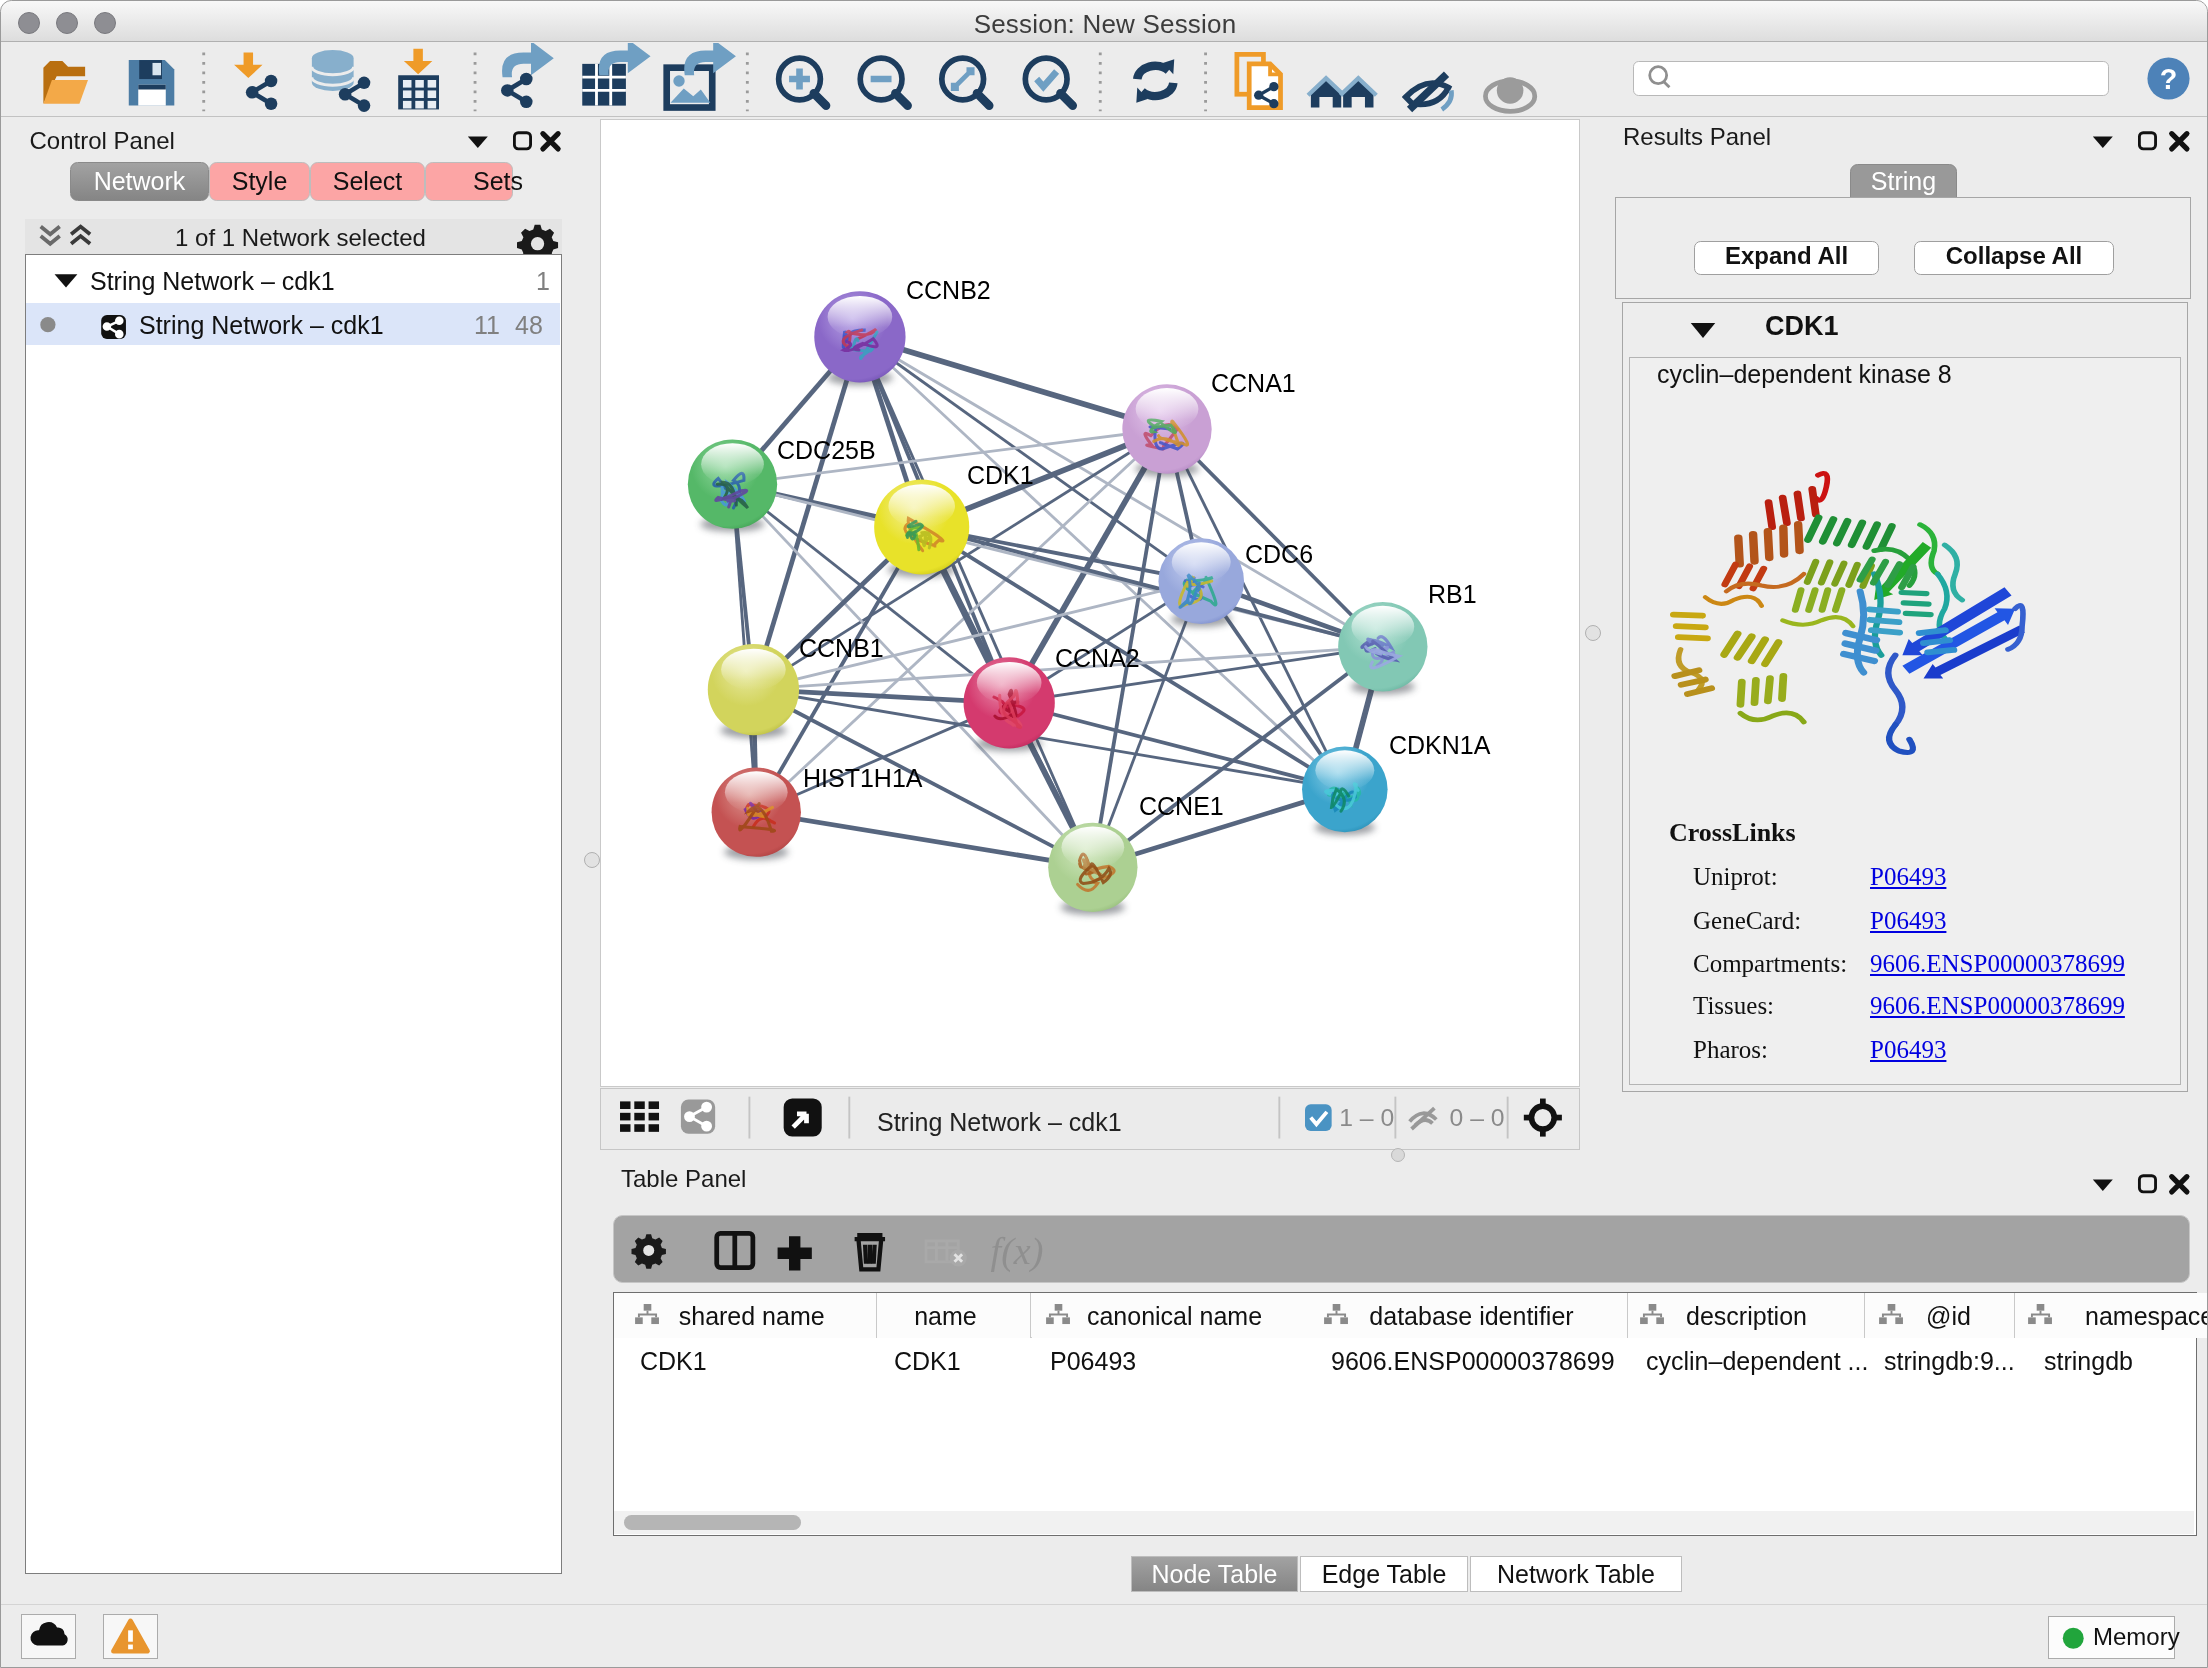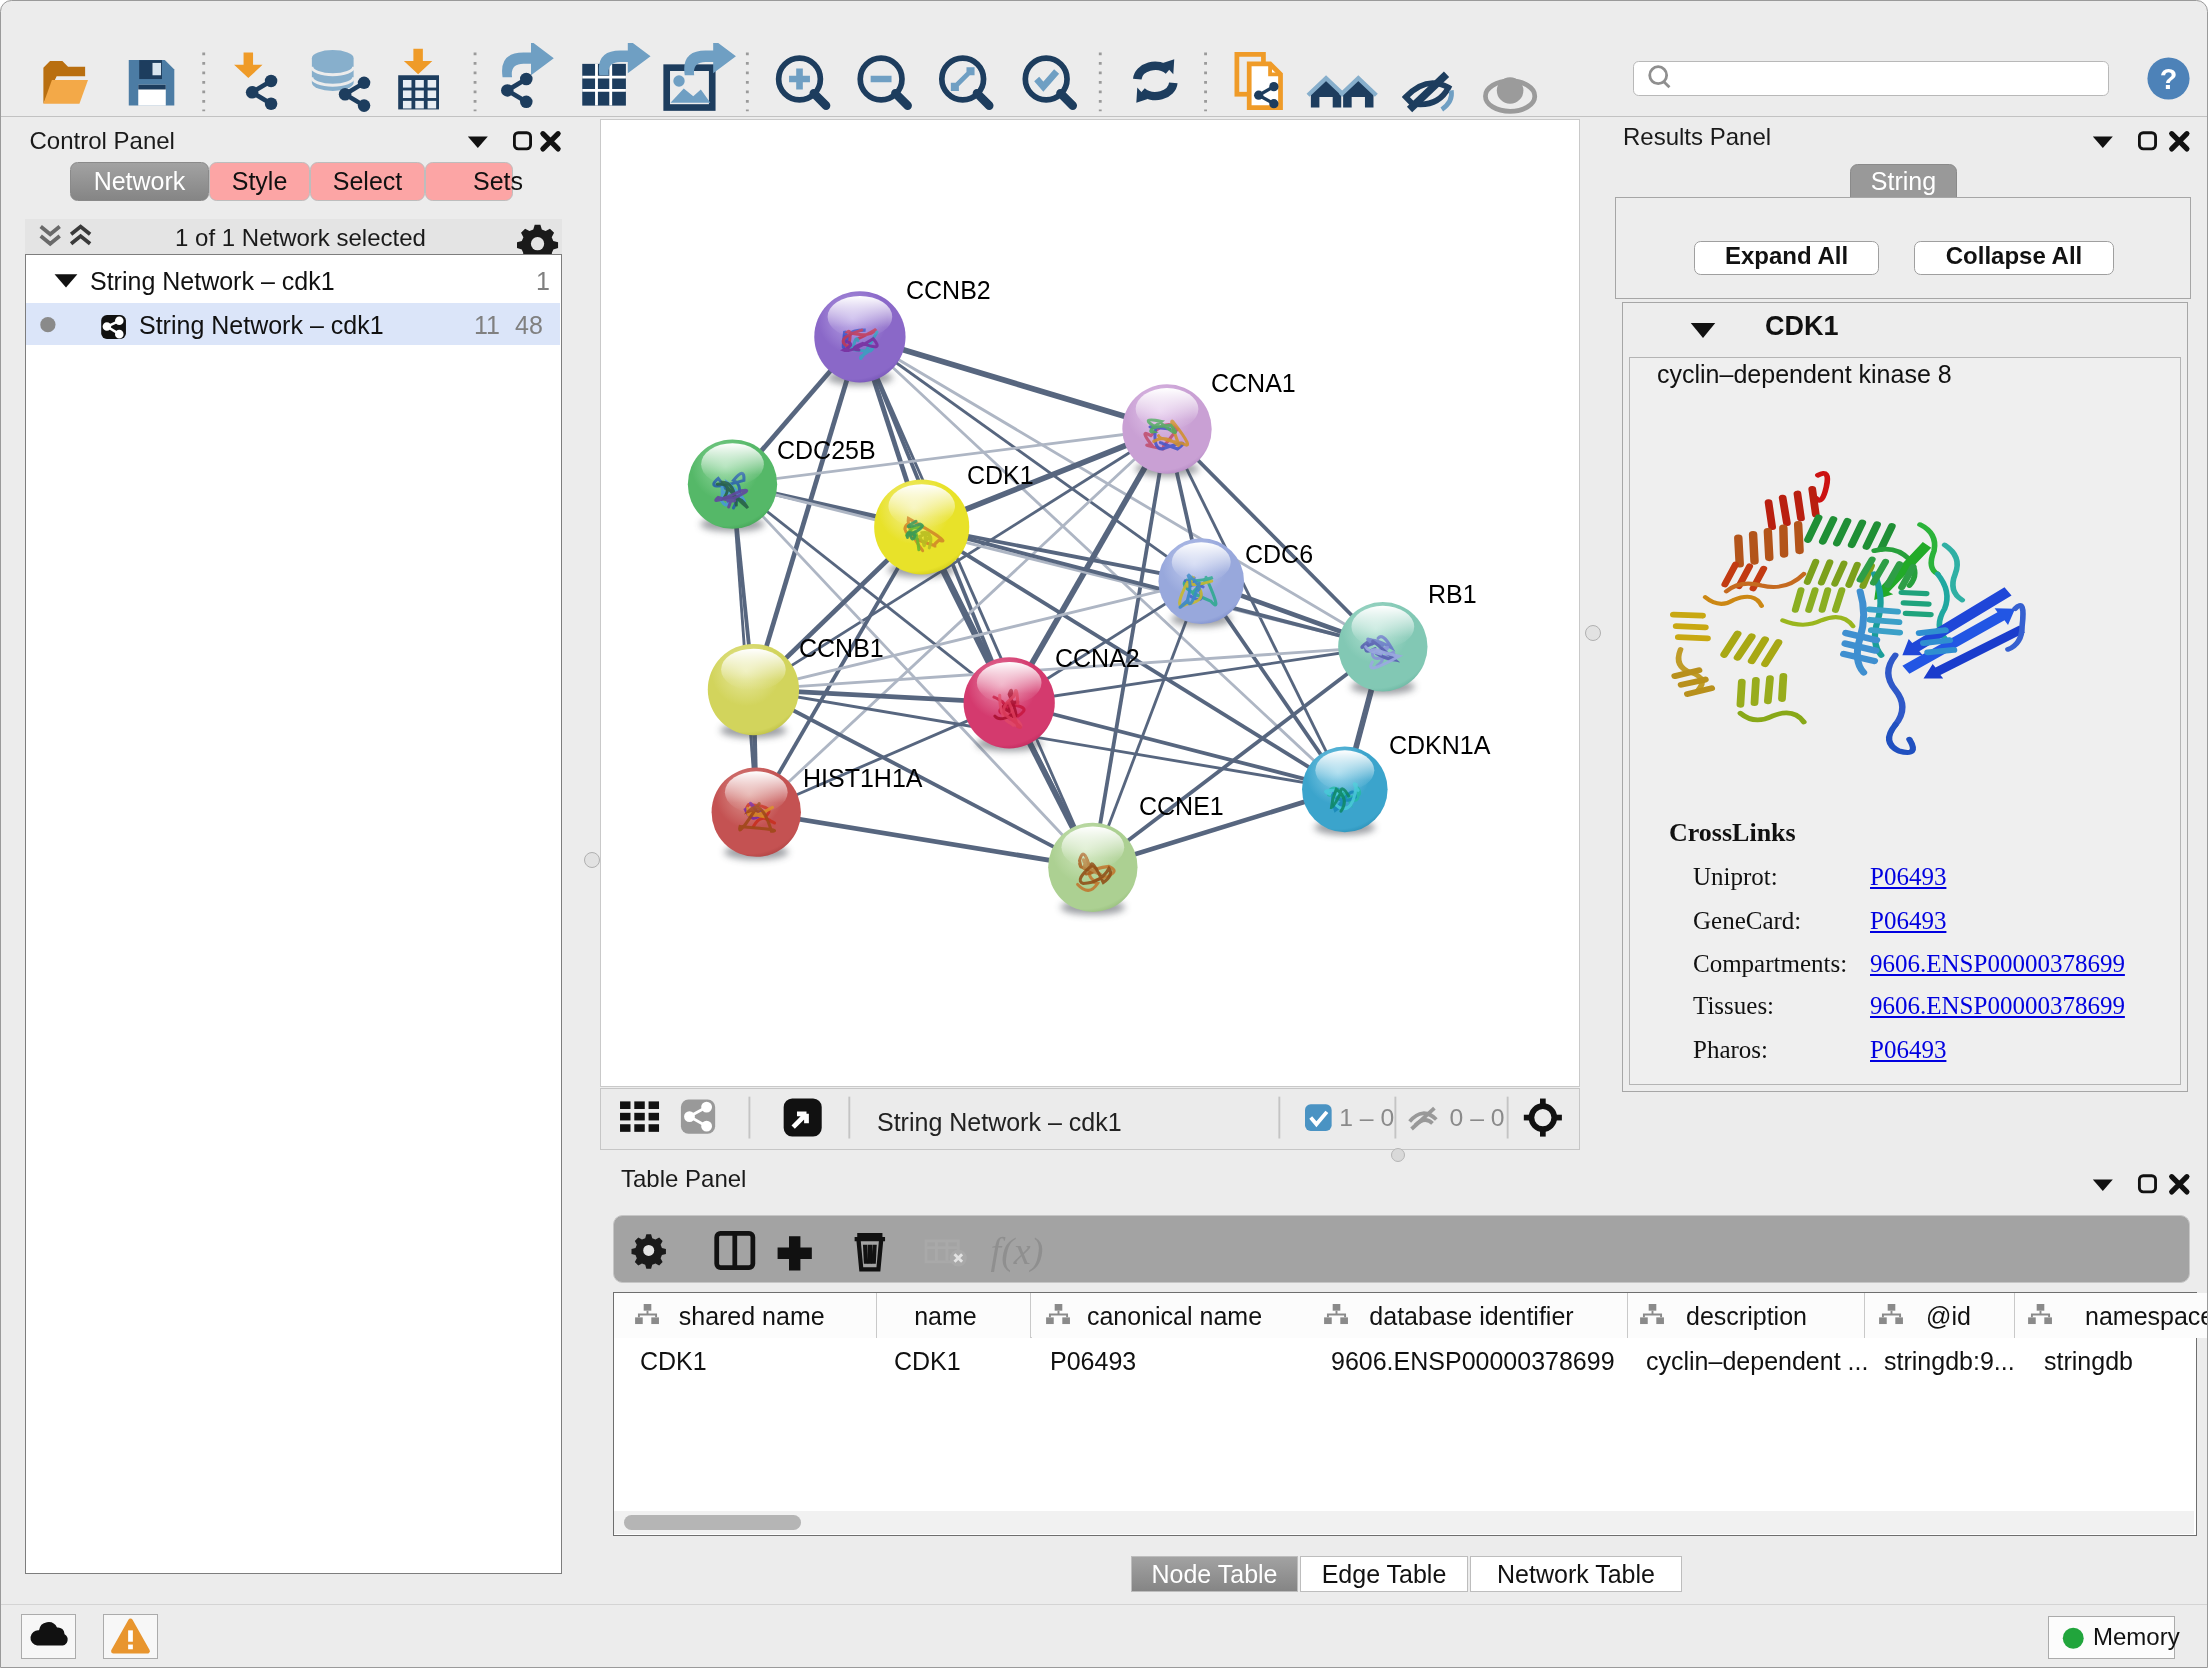--- a/index.html
+++ b/index.html
@@ -48,20 +48,26 @@
 .btabsel { background:linear-gradient(#a2a2a2,#858585); color:#fff; }
 
 
 .statusbar { position:absolute; left:0; top:1603px; width:2208px; height:66px; background:#ececec; border-top:1px solid #d4d4d4; }
 .sbtn { position:absolute; top:8.6px; width:55px; height:45px; background:#f7f7f7; border:1px solid #ababab; }
 .membtn { position:absolute; left:2047px; top:10.5px; width:127px; height:43px; background:#fcfcfc; border:1px solid #ababab; font-size:24px; color:#111; }
 </style>
 </head>
 <body>
 <div class="win">
+  <div class="titlebar">
+    <div class="tl" style="left:17px;"></div>
+    <div class="tl" style="left:55px;"></div>
+    <div class="tl" style="left:93px;"></div>
+    <div class="title">Session: New Session</div>
+  </div>
   <div class="toolbar">
     <svg width="2208" height="74" viewBox="0 0 2322 78" style="position:absolute;left:0;top:0;">
 <path d="M42 64 v-38 l7 -7 h13 l6 6 h18 v10 h-30 z" fill="#b96f10"></path>
 <path d="M42 64 l9 -25 h38 l-9 25 z" fill="#f3a948"></path>
 <path d="M132 18 h38 l10 10 v38 h-48 z" fill="#4c7ca4"></path>
 <rect x="143" y="18" width="24" height="20" fill="#1d3d5e"></rect>
 <rect x="157" y="21" width="9" height="13" fill="#d8e4ee"></rect>
 <rect x="142" y="44" width="29" height="22" fill="#fff"></rect>
 <rect x="142" y="44" width="29" height="5" fill="#1d3d5e"></rect>
 <line x1="211" y1="10" x2="211" y2="72" stroke="#9a9a9a" stroke-width="3" stroke-dasharray="3 7"></line>

